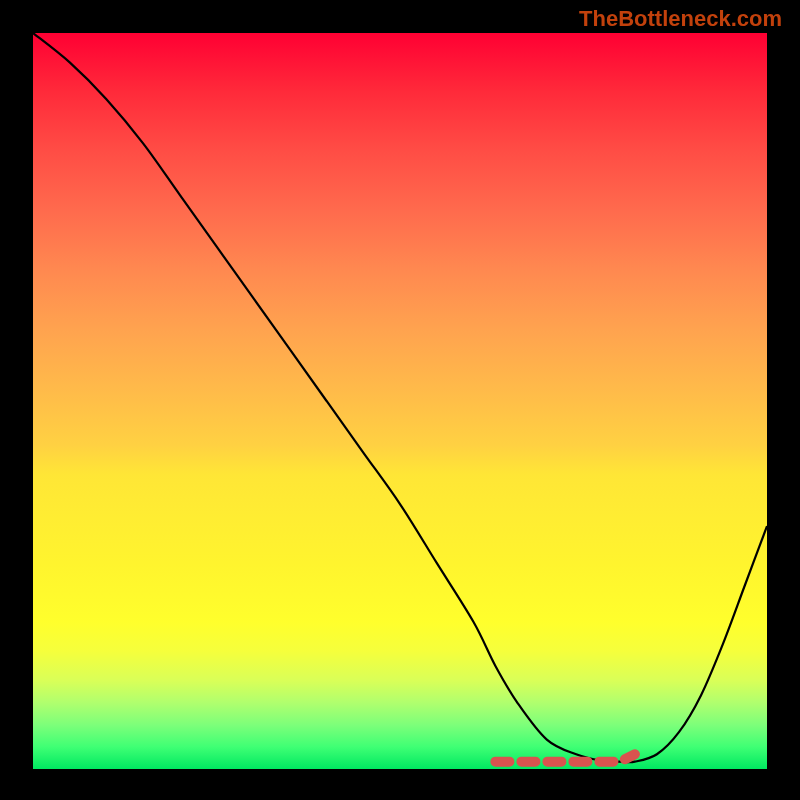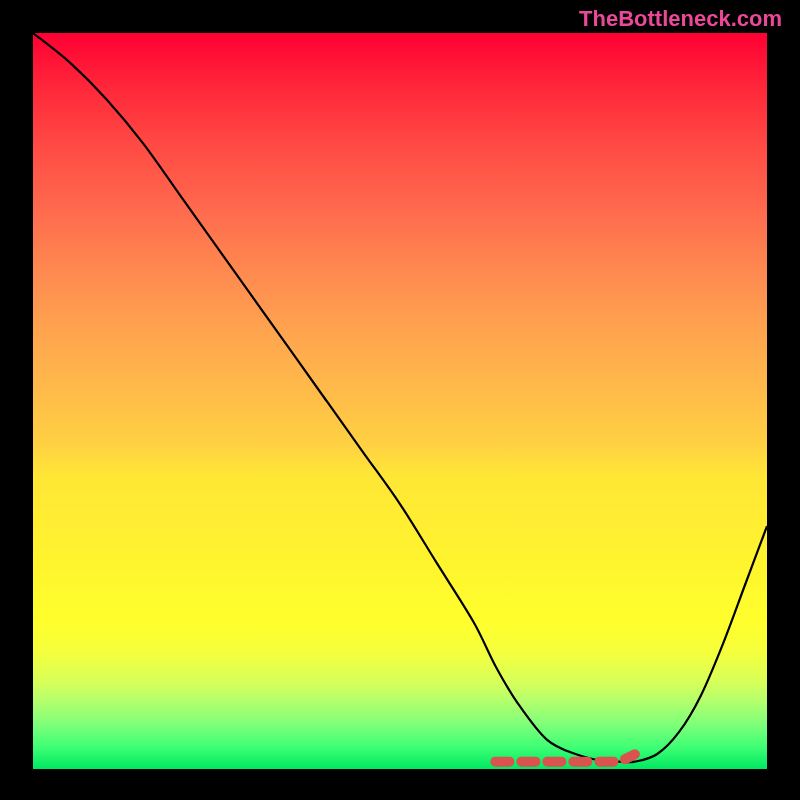--- a/index.html
+++ b/index.html
@@ -8,21 +8,21 @@
     width: 800px;
     height: 800px;
     background: #000;
     position: relative;
     font-family: Arial, sans-serif;
   }
   .watermark {
     position: absolute;
     top: 6px;
     right: 18px;
-    color: #ec4899;
+    color: #c2410c;
     font-size: 22px;
     font-weight: bold;
     z-index: 10;
   }
   .plot-area {
     position: absolute;
     left: 33px;
     top: 33px;
     width: 734px;
     height: 736px;

